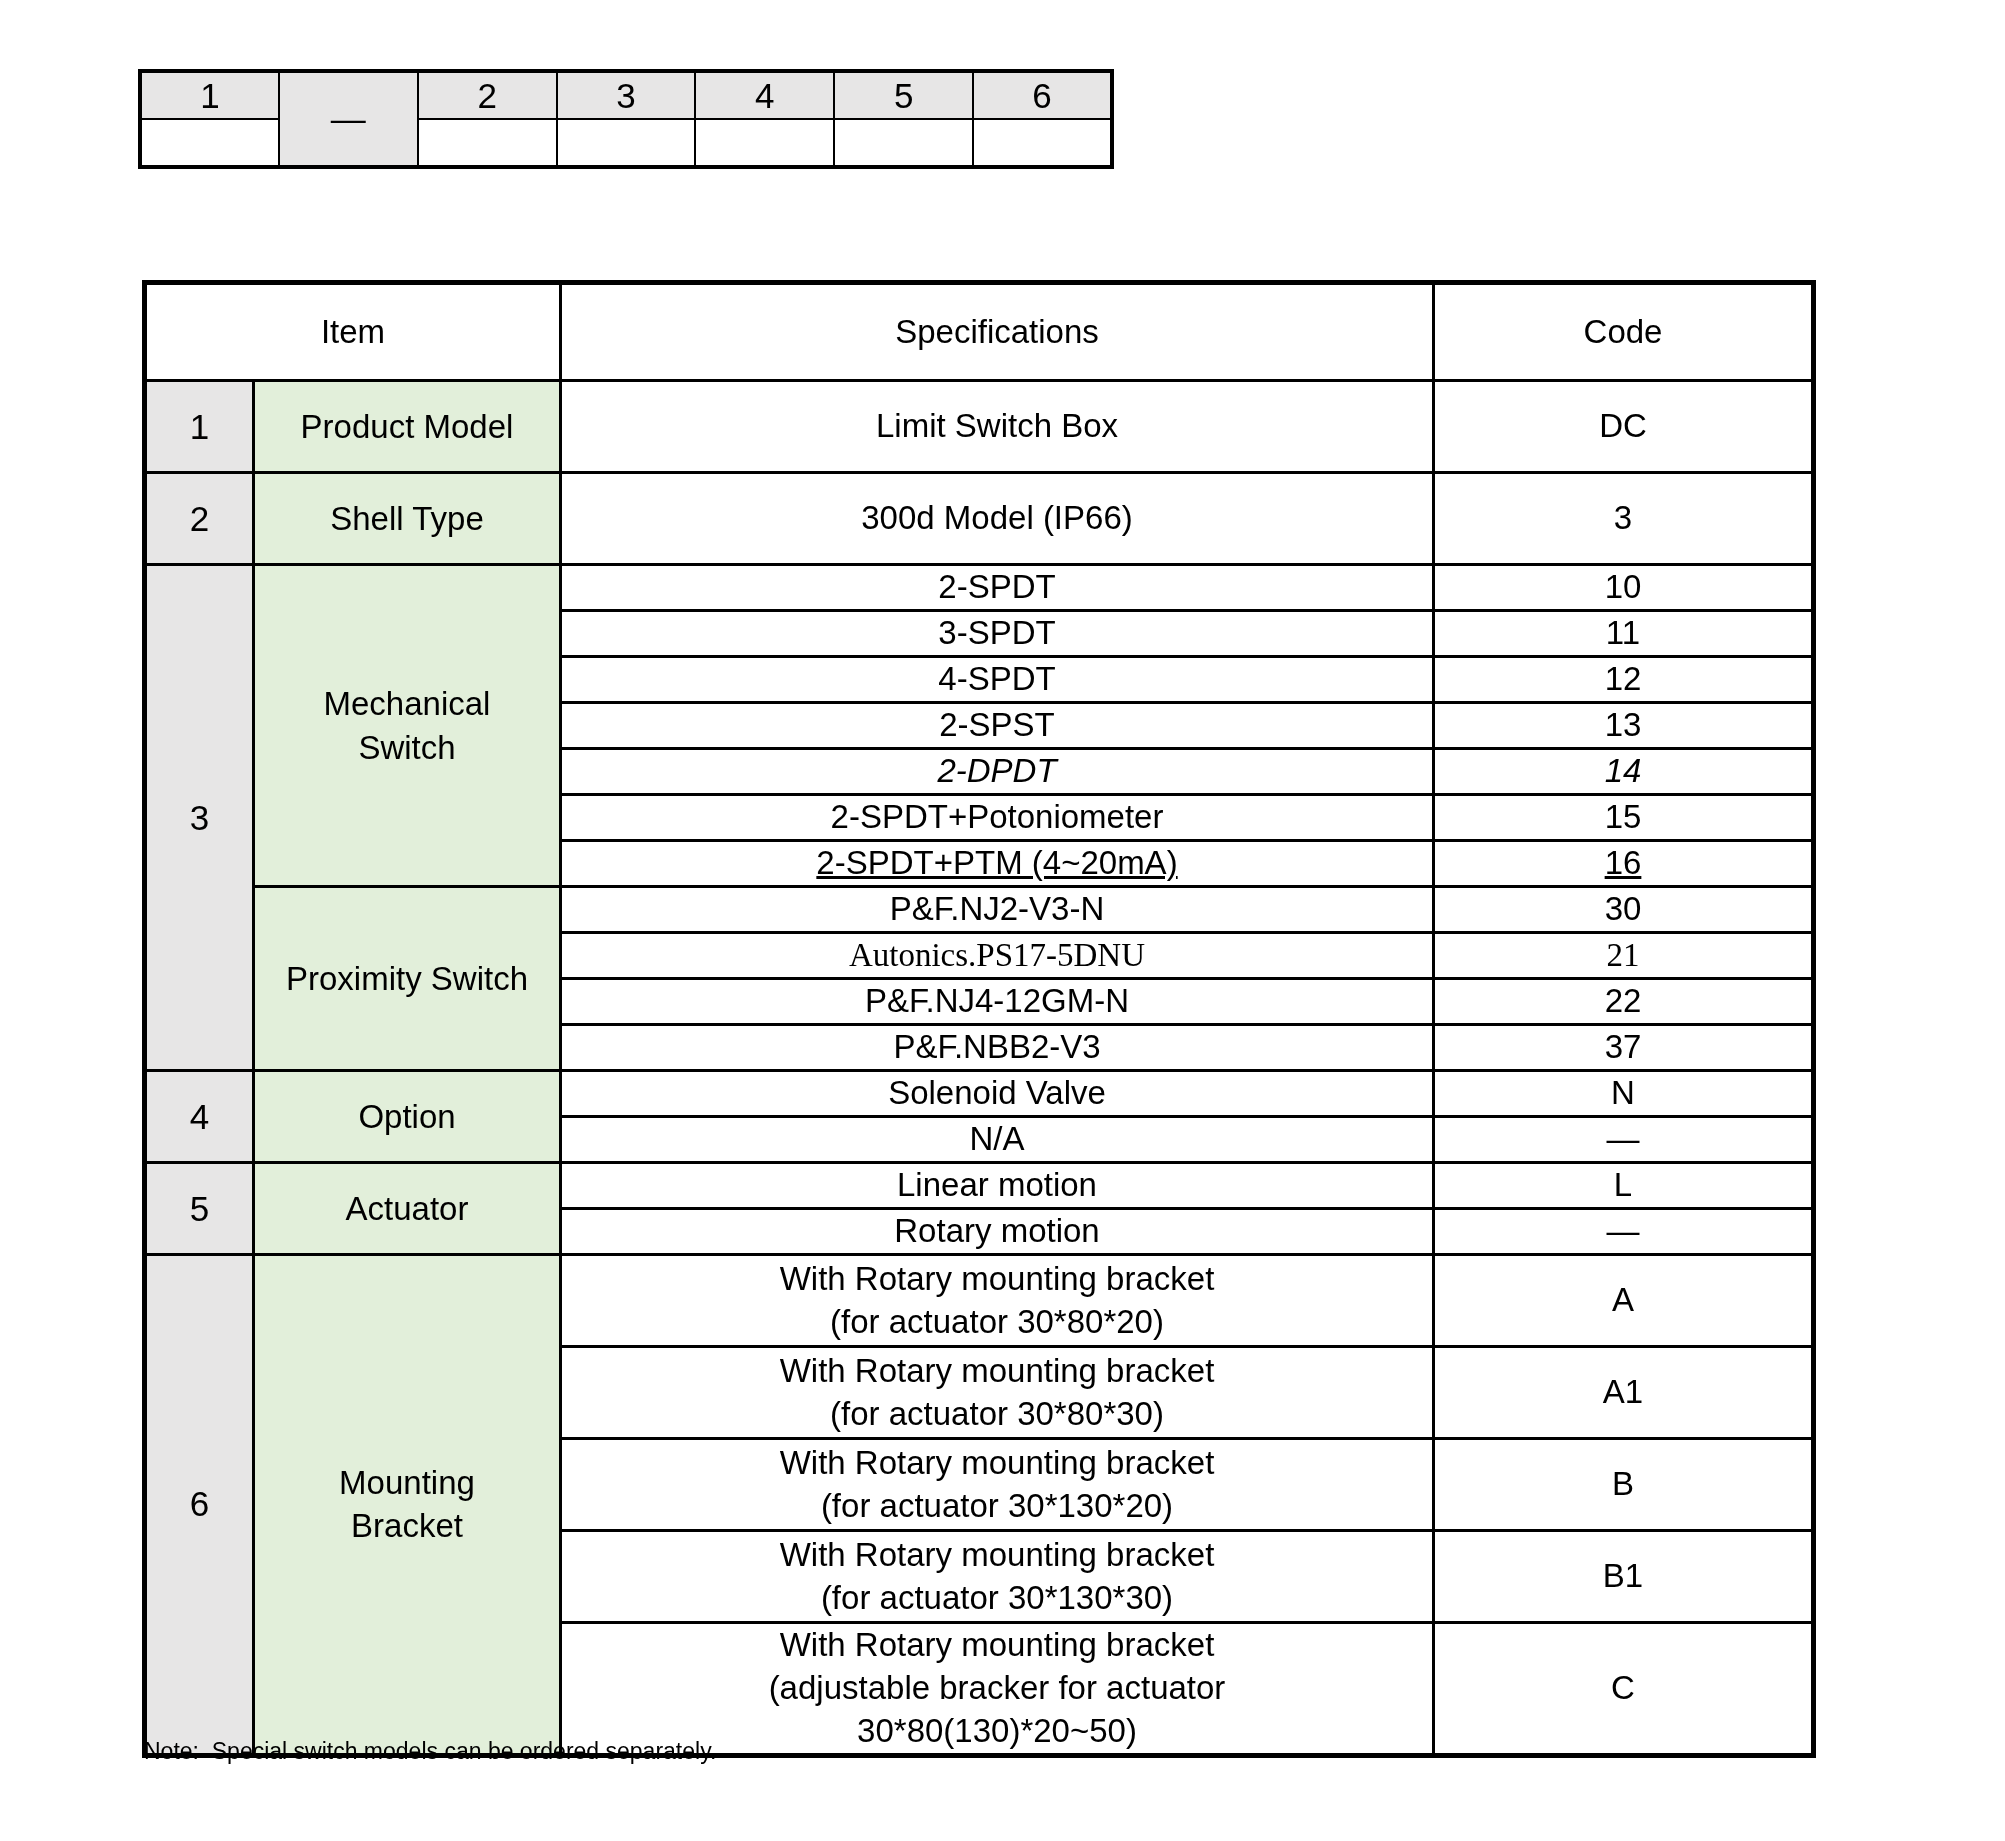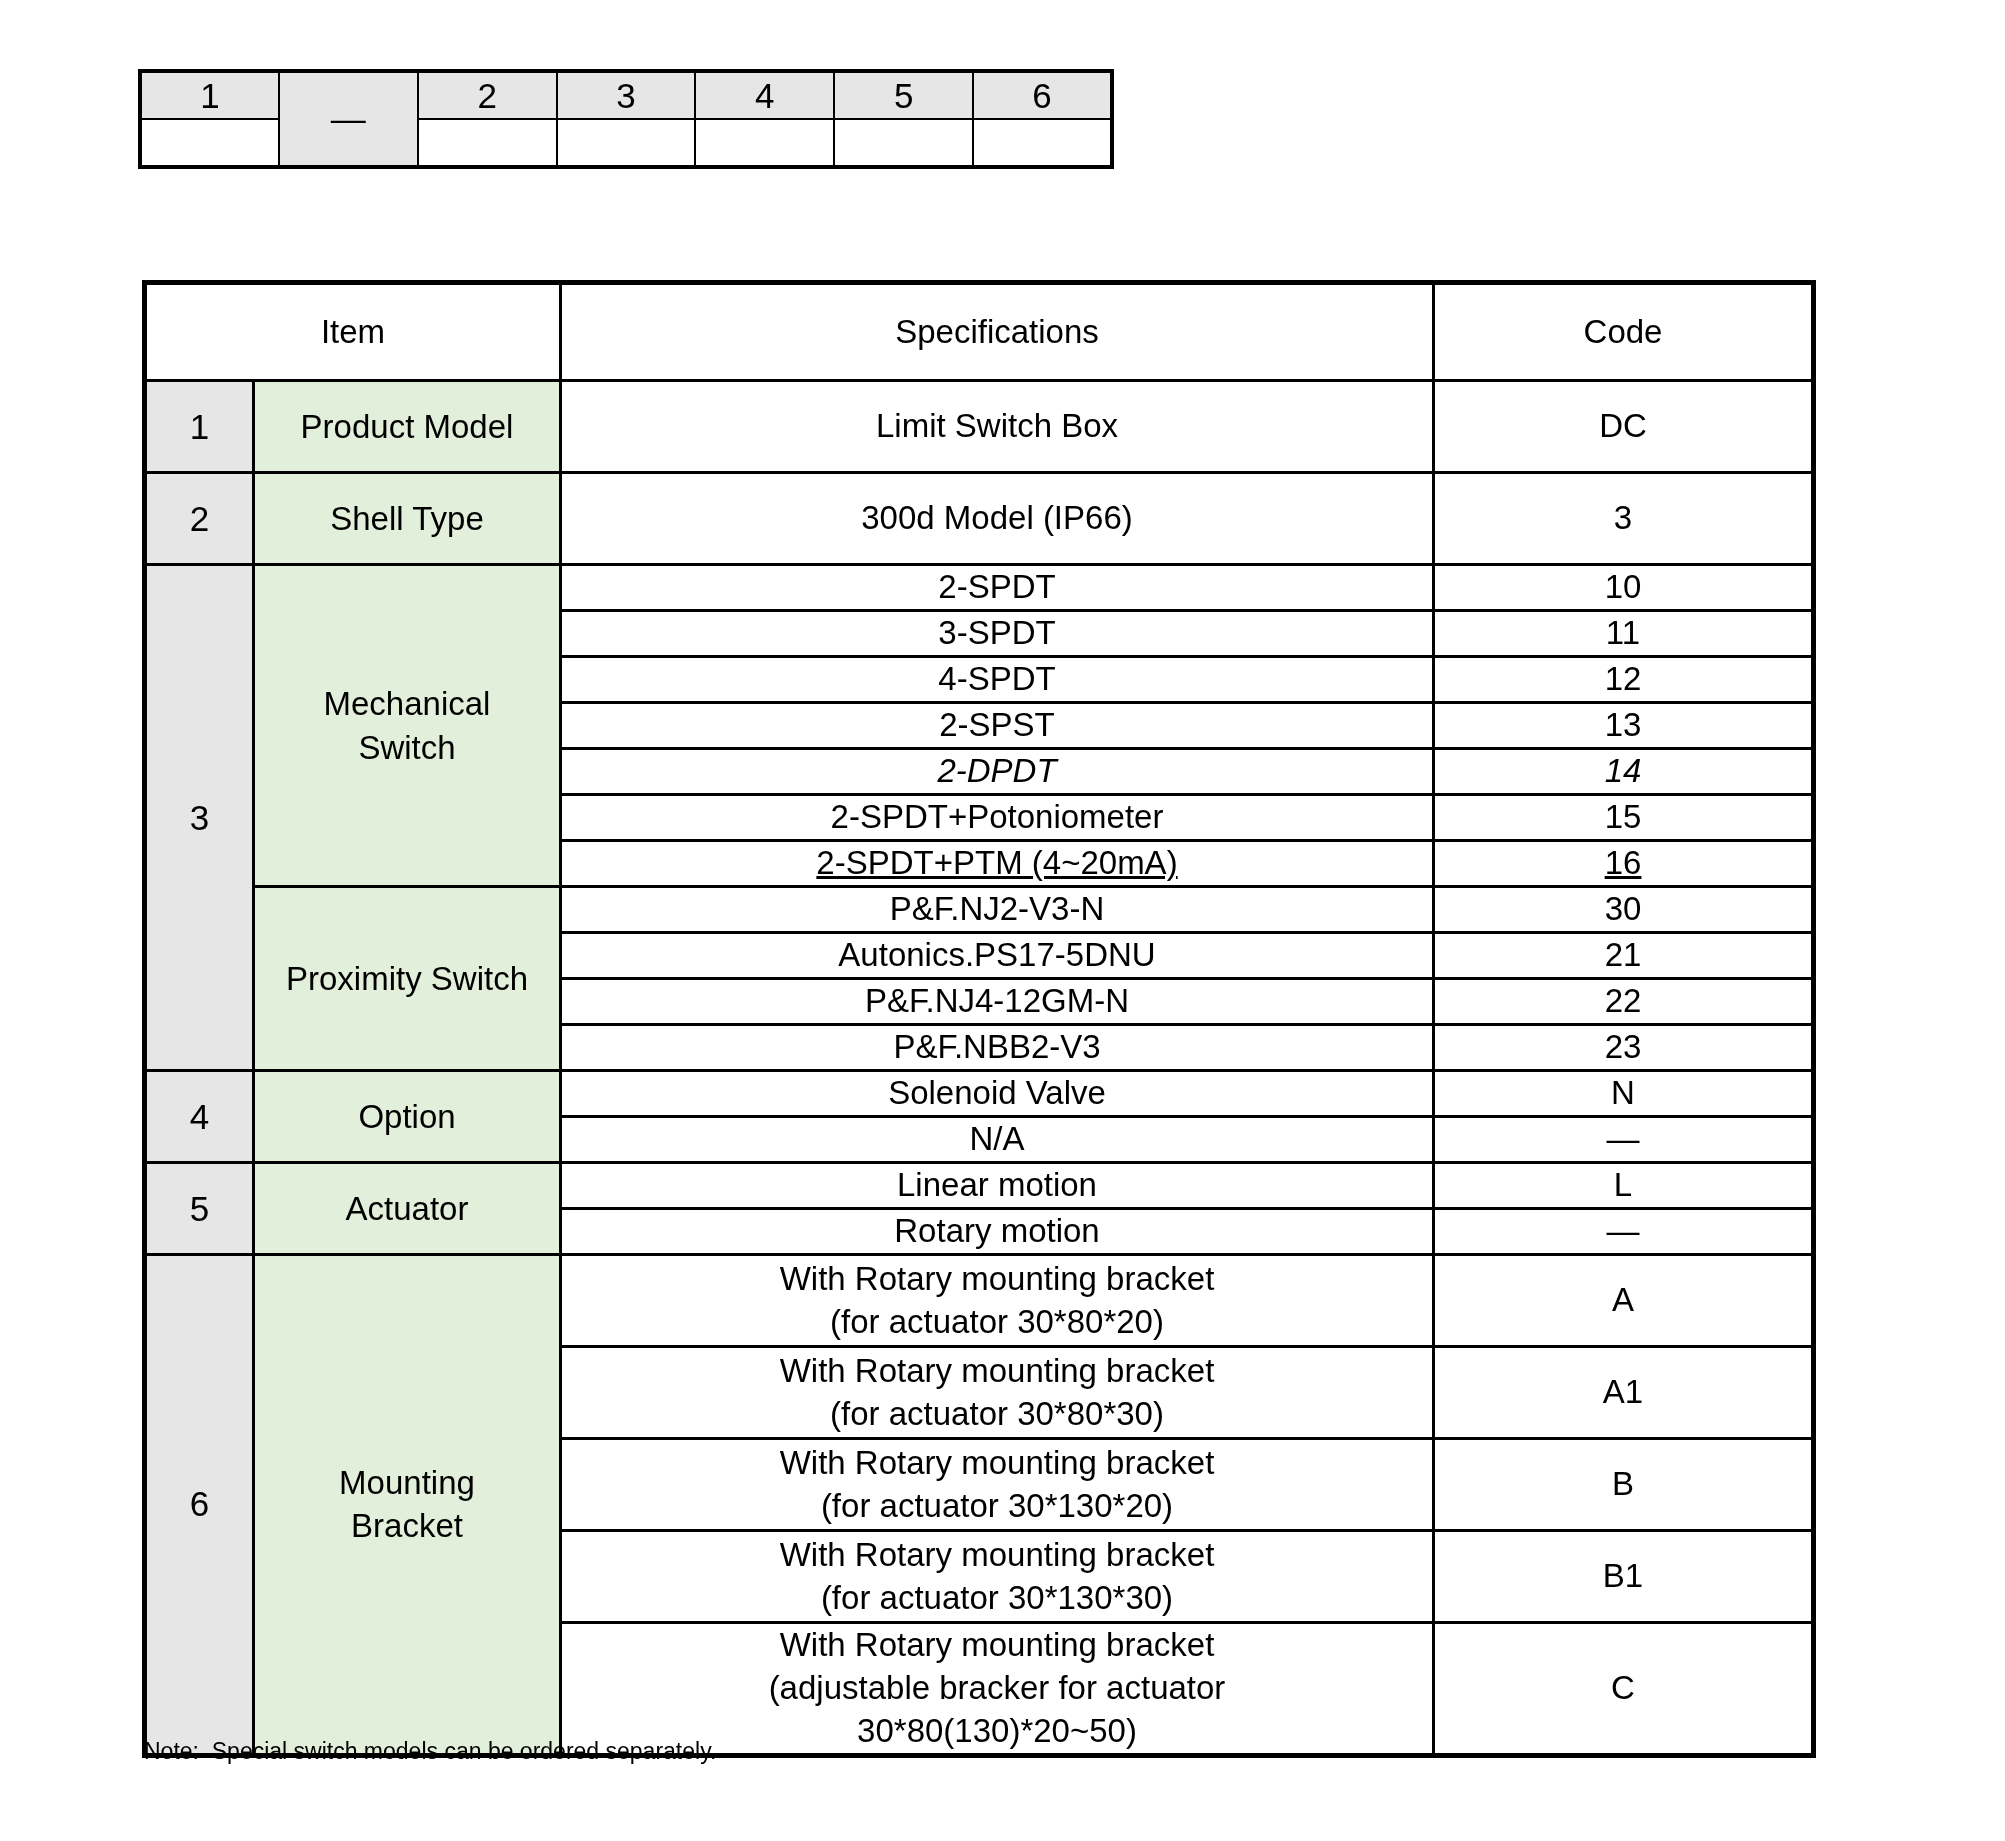--- a/index.html
+++ b/index.html
@@ -111,31 +111,31 @@
       </tr>
       <tr style="height: 46px; text-decoration: underline;">
         <td class="spec">2-SPDT+PTM (4~20mA)</td>
         <td class="code">16</td>
       </tr>
       <tr style="height: 46px;">
         <td class="name" rowspan="4">Proximity Switch</td>
         <td class="spec">P&amp;F.NJ2-V3-N</td>
         <td class="code">30</td>
       </tr>
-      <tr style="height: 46px;">
+      <tr style="height: 46px; font-family: Liberation Serif, serif;">
         <td class="spec">Autonics.PS17-5DNU</td>
         <td class="code">21</td>
       </tr>
       <tr style="height: 46px;">
         <td class="spec">P&amp;F.NJ4-12GM-N</td>
         <td class="code">22</td>
       </tr>
       <tr style="height: 46px;">
         <td class="spec">P&amp;F.NBB2-V3</td>
-        <td class="code">23</td>
+        <td class="code">37</td>
       </tr>
       <tr style="height: 46px;">
         <td class="num" rowspan="2">4</td>
         <td class="name" rowspan="2">Option</td>
         <td class="spec">Solenoid Valve</td>
         <td class="code">N</td>
       </tr>
       <tr style="height: 46px;">
         <td class="spec">N/A</td>
         <td class="code">—</td>

